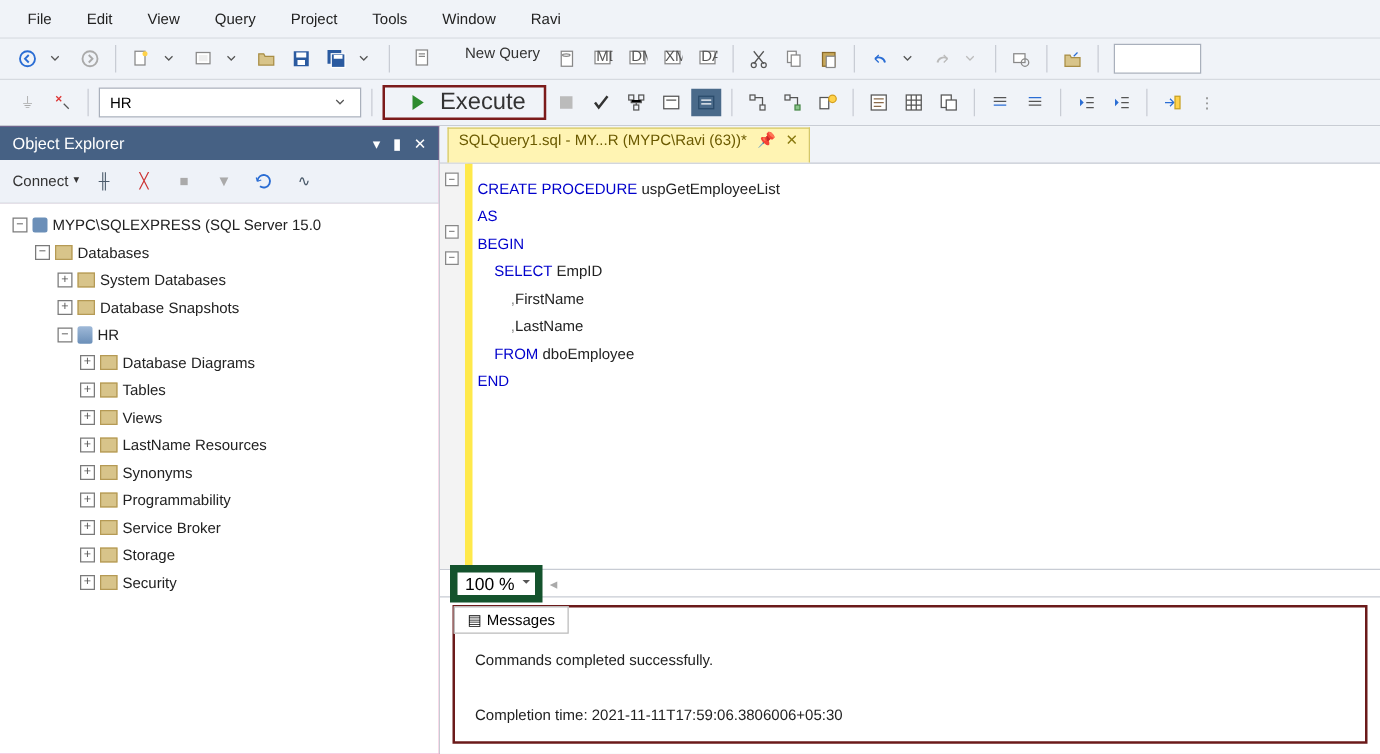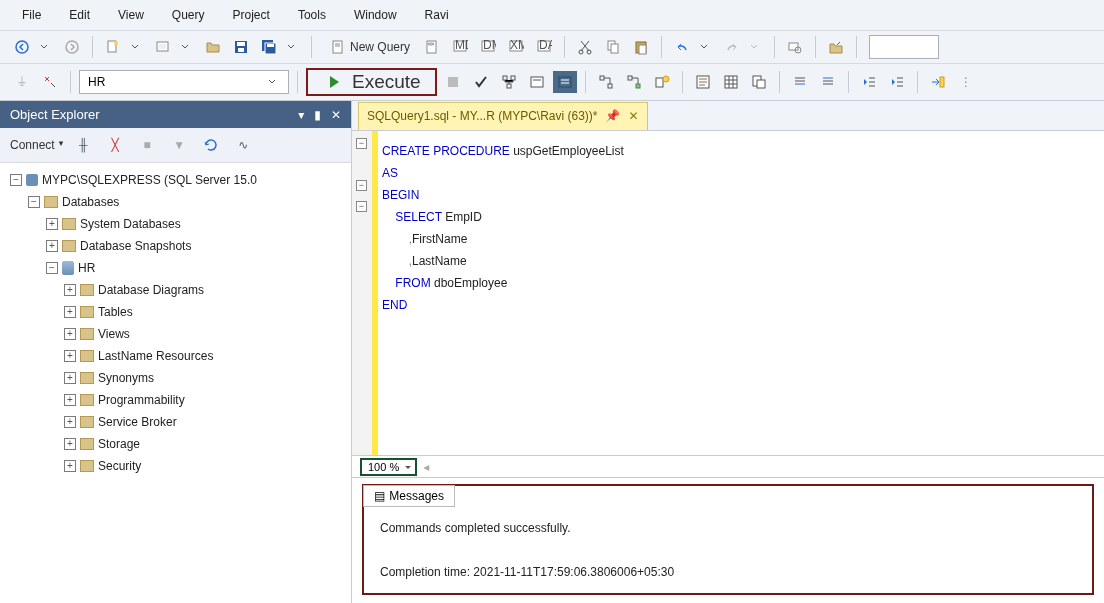--- a/index.html
+++ b/index.html
@@ -6,51 +6,51 @@
 body{background:#f0f3f8;width:1104px;height:603px;overflow:hidden;display:flex;flex-direction:column}
 .menubar{display:flex;gap:0;padding:4px 8px;background:#f0f3f8;border-bottom:1px solid #d6dae0}
 .menubar span{padding:4px 14px;color:#222;cursor:default}
 .toolbar{display:flex;align-items:center;gap:4px;padding:4px 10px;background:#f0f3f8;border-bottom:1px solid #d6dae0}
 .tool-sep{width:1px;height:22px;background:#c8ccd4;margin:0 4px}
 .ico{display:inline-flex;align-items:center;justify-content:center;width:24px;height:22px;color:#4a5a6a}
 .ico svg{width:16px;height:16px}
 .dd{display:inline-flex;align-items:center}
 .dd .chev{margin-left:-2px}
 .chev svg{width:8px;height:8px}
-.newq{display:flex;align-items:center;gap:0;padding:0 6px;height:24px;color:#333}
+.newq{display:flex;gap:22px;padding:0 6px;height:24px;color:#333}
 .toolbar2{display:flex;align-items:center;gap:4px;padding:4px 10px;background:#f0f3f8;border-bottom:1px solid #c8ccd4}
 .combo{display:flex;align-items:center;justify-content:space-between;width:210px;height:24px;background:#fff;border:1px solid #a9b0bc;padding:0 4px 0 8px}
 .execbtn{display:flex;align-items:center;gap:6px;height:28px;padding:0 14px;border:2px solid #7b1a1a;background:transparent}
 .execbtn .play{color:#2e8b2e}
 .main{display:flex;flex:1;min-height:0}
 .obj-exp{width:352px;display:flex;flex-direction:column;border-right:1px solid #c8ccd4;background:#ec4899}
 .oe-head{display:flex;align-items:center;justify-content:space-between;background:#466184;color:#fff;padding:6px 10px}
 .oe-head .t{font-size:13px}
 .oe-head .icons{display:flex;gap:10px;align-items:center}
 .oe-tool{display:flex;align-items:center;gap:8px;padding:6px 10px;border-bottom:1px solid #d6dae0;background:#eef2f8}
 .connect{display:flex;gap:2px;color:#333}
 .tree{flex:1;overflow:auto;background:#fff;padding:6px 4px}
 .node{display:flex;align-items:center;gap:4px;height:22px;color:#222;white-space:nowrap}
 .pm{width:12px;height:12px;border:1px solid #7a7a7a;display:inline-flex;align-items:center;justify-content:center;font-size:10px;line-height:1;color:#555;background:#fff}
 .fld{width:14px;height:12px;background:#d8c48a;border:1px solid #b59a55}
 .dbico{width:12px;height:14px;background:linear-gradient(#9fb9d8,#6b8fb8);border-radius:2px}
 .srv{width:12px;height:12px;background:#6b8fb8;border-radius:2px}
 .ind0{padding-left:6px}.ind1{padding-left:24px}.ind2{padding-left:42px}.ind3{padding-left:60px}
 .editor{flex:1;display:flex;flex-direction:column;background:#fff;min-width:0}
 .tabbar{display:flex;align-items:center;background:#f0f3f8;border-bottom:1px solid #c8ccd4;height:30px;padding-left:6px;gap:8px}
-.tab{display:flex;align-items:center;gap:8px;background:#fff4b3;border:1px solid #d4c76a;border-bottom:none;padding:2px 8px;height:28px;font-size:12px;color:#6b5a00}
+.tab{display:flex;gap:8px;background:#fff4b3;border:1px solid #d4c76a;border-bottom:none;padding:2px 8px;height:28px;font-size:12px;color:#6b5a00}
 .tab .pin,.tab .x{color:#8a7a10}
 .codewrap{flex:1;display:flex;min-height:0;border-bottom:1px solid #c8ccd4}
 .gutter{width:22px;background:#f3f3f3;border-right:1px solid #e0e0e0;position:relative}
 .ybar{position:absolute;left:20px;top:0;width:6px;height:100%;background:#ffe94a}
 .fold{position:absolute;left:4px;width:11px;height:11px;border:1px solid #888;background:#fff;font-size:9px;line-height:9px;text-align:center;color:#555}
 .code{flex:1;padding:9px 8px;font-family:Consolas,monospace;font-size:15px;line-height:21px;white-space:pre;overflow:auto}
 .kw{color:#0000cc}.txt{color:#222}.op{color:#888}
 .zoom{display:flex;align-items:center;gap:6px;height:22px;padding:0 8px;border-bottom:1px solid #c8ccd4;background:#fff}
-.zoom .sel{border:2px solid #14532d;padding:1px 16px 1px 6px;position:relative;font-size:11px}
+.zoom .sel{border:6px solid #14532d;padding:1px 16px 1px 6px;position:relative;font-size:14px}
 .zoom .sel:after{content:"";position:absolute;right:4px;top:6px;border:3px solid transparent;border-top-color:#555}
 .msgpanel{border:2px solid #6b1a1a;margin:6px 10px 8px 10px;background:#fff}
 .msgtab{display:inline-flex;align-items:center;gap:4px;padding:3px 10px;background:#fff;border:1px solid #bbb;margin:-1px 0 0 -1px;font-size:12px}
 .msgbody{padding:10px 16px;font-family:Consolas,monospace;font-size:14px;line-height:22px;color:#222}
 .qbox{width:70px;height:24px;background:#fff;border:1px solid #a9b0bc;margin-left:4px}
 .smallico{width:14px;height:14px}
 </style>
 </head>
 <body>
 

